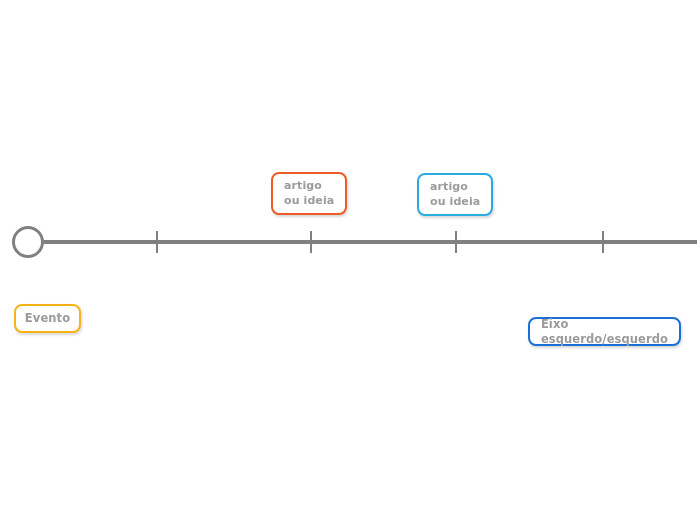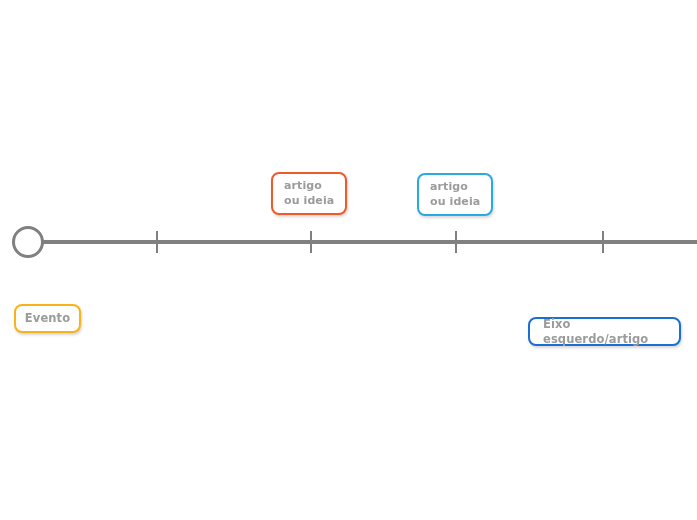--- a/index.html
+++ b/index.html
@@ -120,16 +120,16 @@
   <div class="callout callout-article" id="callout-article-right">
     <span class="txt">artigo
 ou ideia</span>
   </div>
 
   <div class="callout callout-chip" id="callout-event">
     <span class="txt">Evento</span>
   </div>
 
   <div class="callout callout-chip" id="callout-axis">
-    <span class="txt">Eixo esquerdo/artigo</span>
+    <span class="txt">Eixo esquerdo/esquerdo</span>
   </div>
 
 </div>
 
 </body></html>

